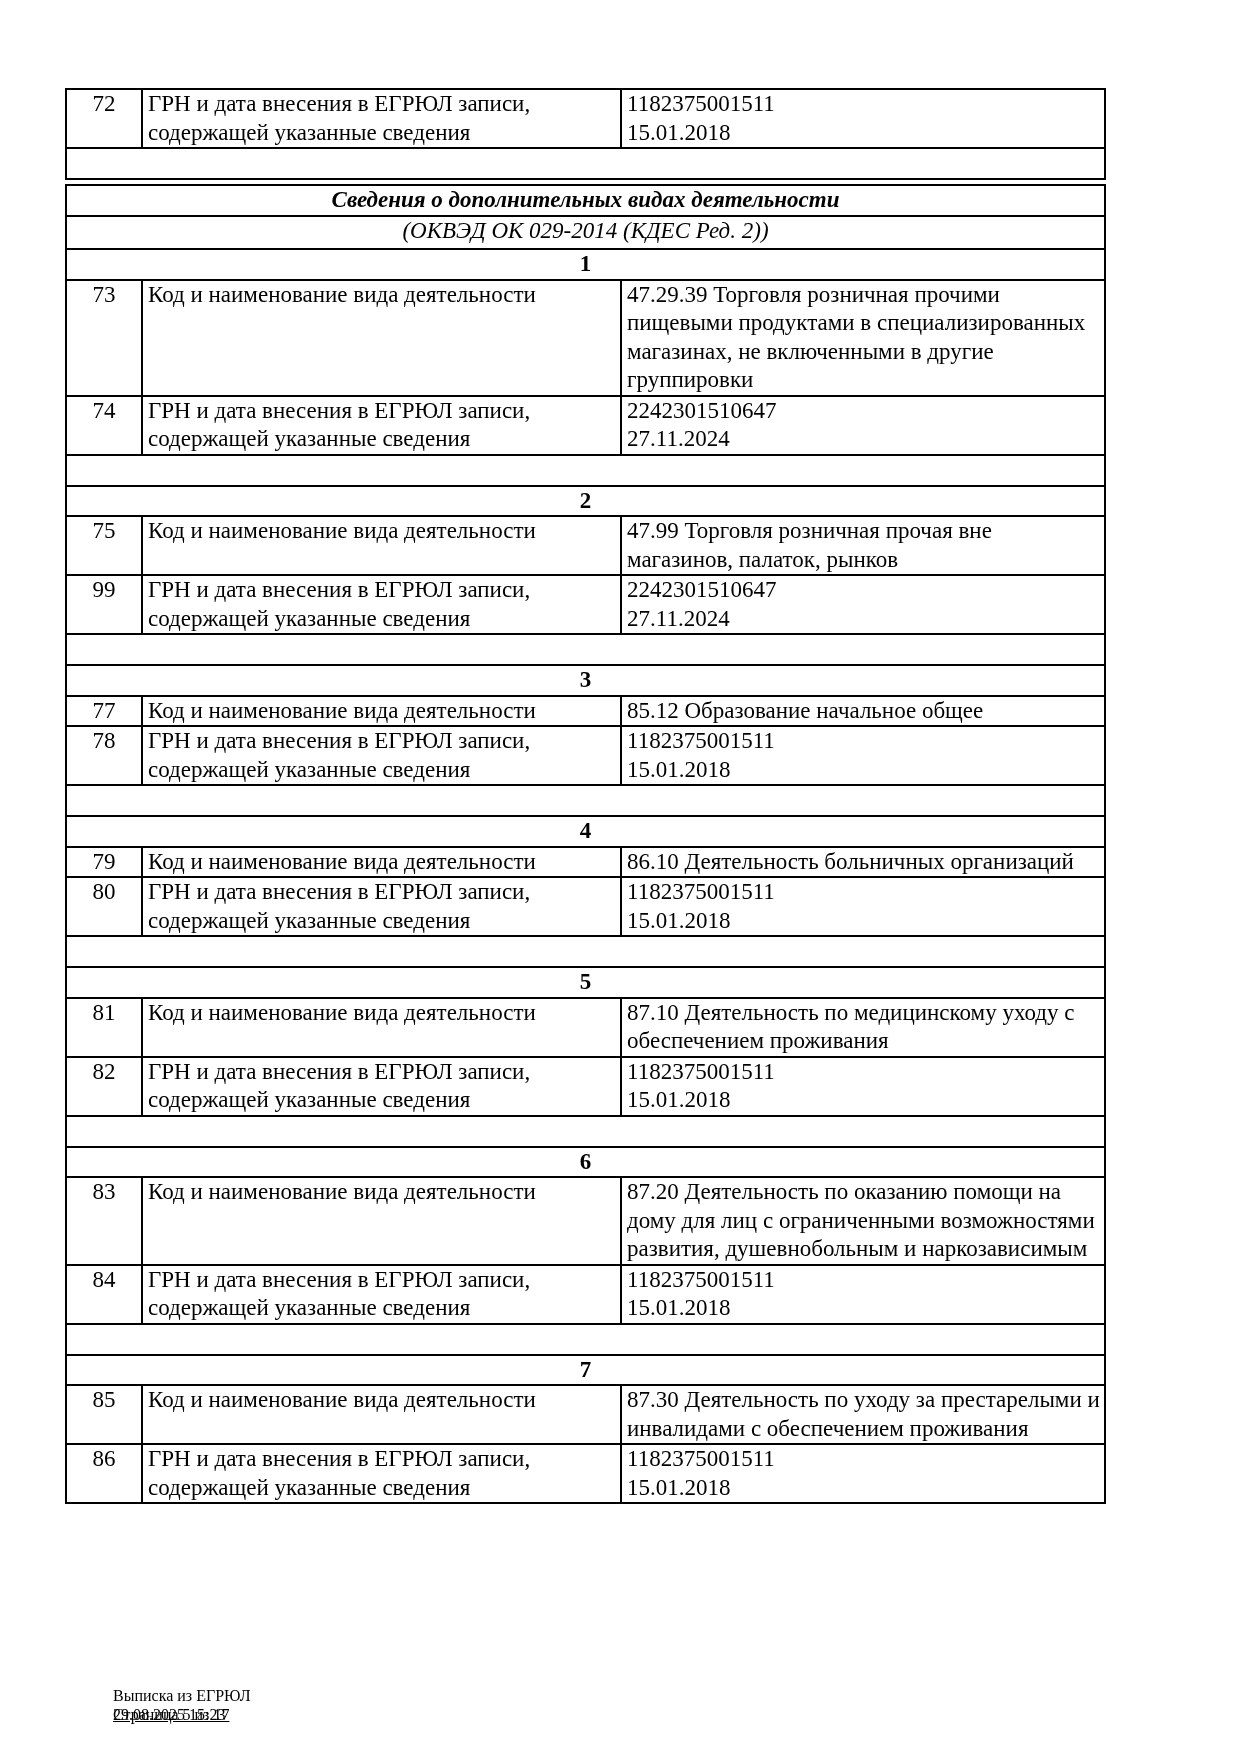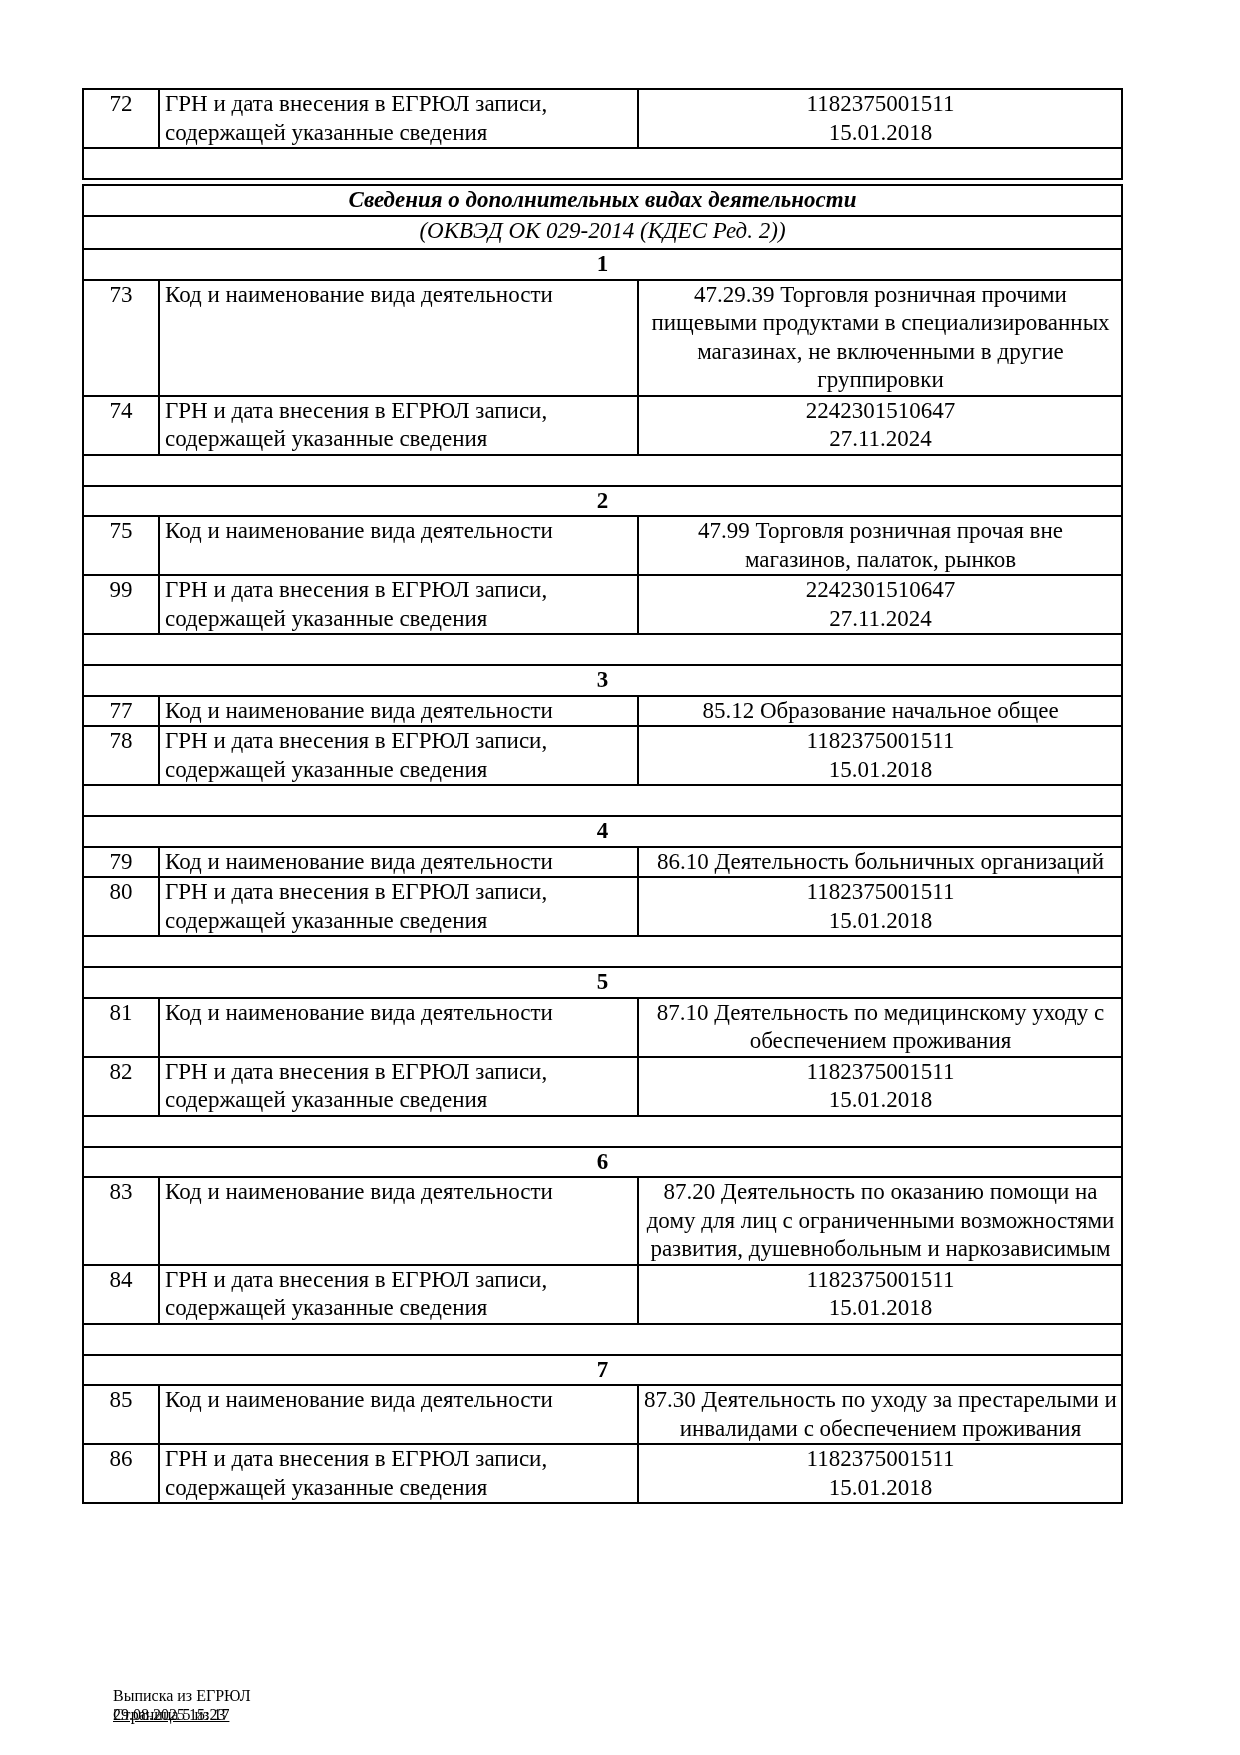--- a/index.html
+++ b/index.html
@@ -9,35 +9,35 @@
     height: 1755px;
     background: #ffffff;
     color: #000000;
     font-family: "Liberation Serif", "DejaVu Serif", serif;
     overflow: hidden;
   }
   table.tbl {
     border-collapse: collapse;
     table-layout: fixed;
     width: 1039px;
-    margin-left: 82px;
+    margin-left: 65px;
   }
   #t1 { margin-top: 88px; }
   #t2 { margin-top: 4px; }
   .tbl td {
     border: 2px solid #000000;
     vertical-align: top;
     font-size: 23px;
     line-height: 28.5px;
     padding: 0;
     overflow: hidden;
   }
   td.c-num   { text-align: center; }
   td.c-label { padding-left: 5px;  padding-right: 14px; }
-  td.c-value { padding-left: 5px;  padding-right: 4px; text-align: center; }
+  td.c-value { padding-left: 5px;  padding-right: 4px; }
   tr.spacer td   { height: 29px; }
   tr.secnum td   { height: 28px; text-align: center; font-weight: bold; }
   tr.title td    { height: 29px; text-align: center; font-weight: bold; font-style: italic; }
   tr.subtitle td { height: 31px; text-align: center; font-style: italic; }
   .footer-left {
     position: absolute; left: 113px; top: 1686px;
     font-size: 16px; line-height: 19px;
   }
   .footer-ogrn {
     position: absolute; left: 113px; top: 1771px; width: 1039px;

